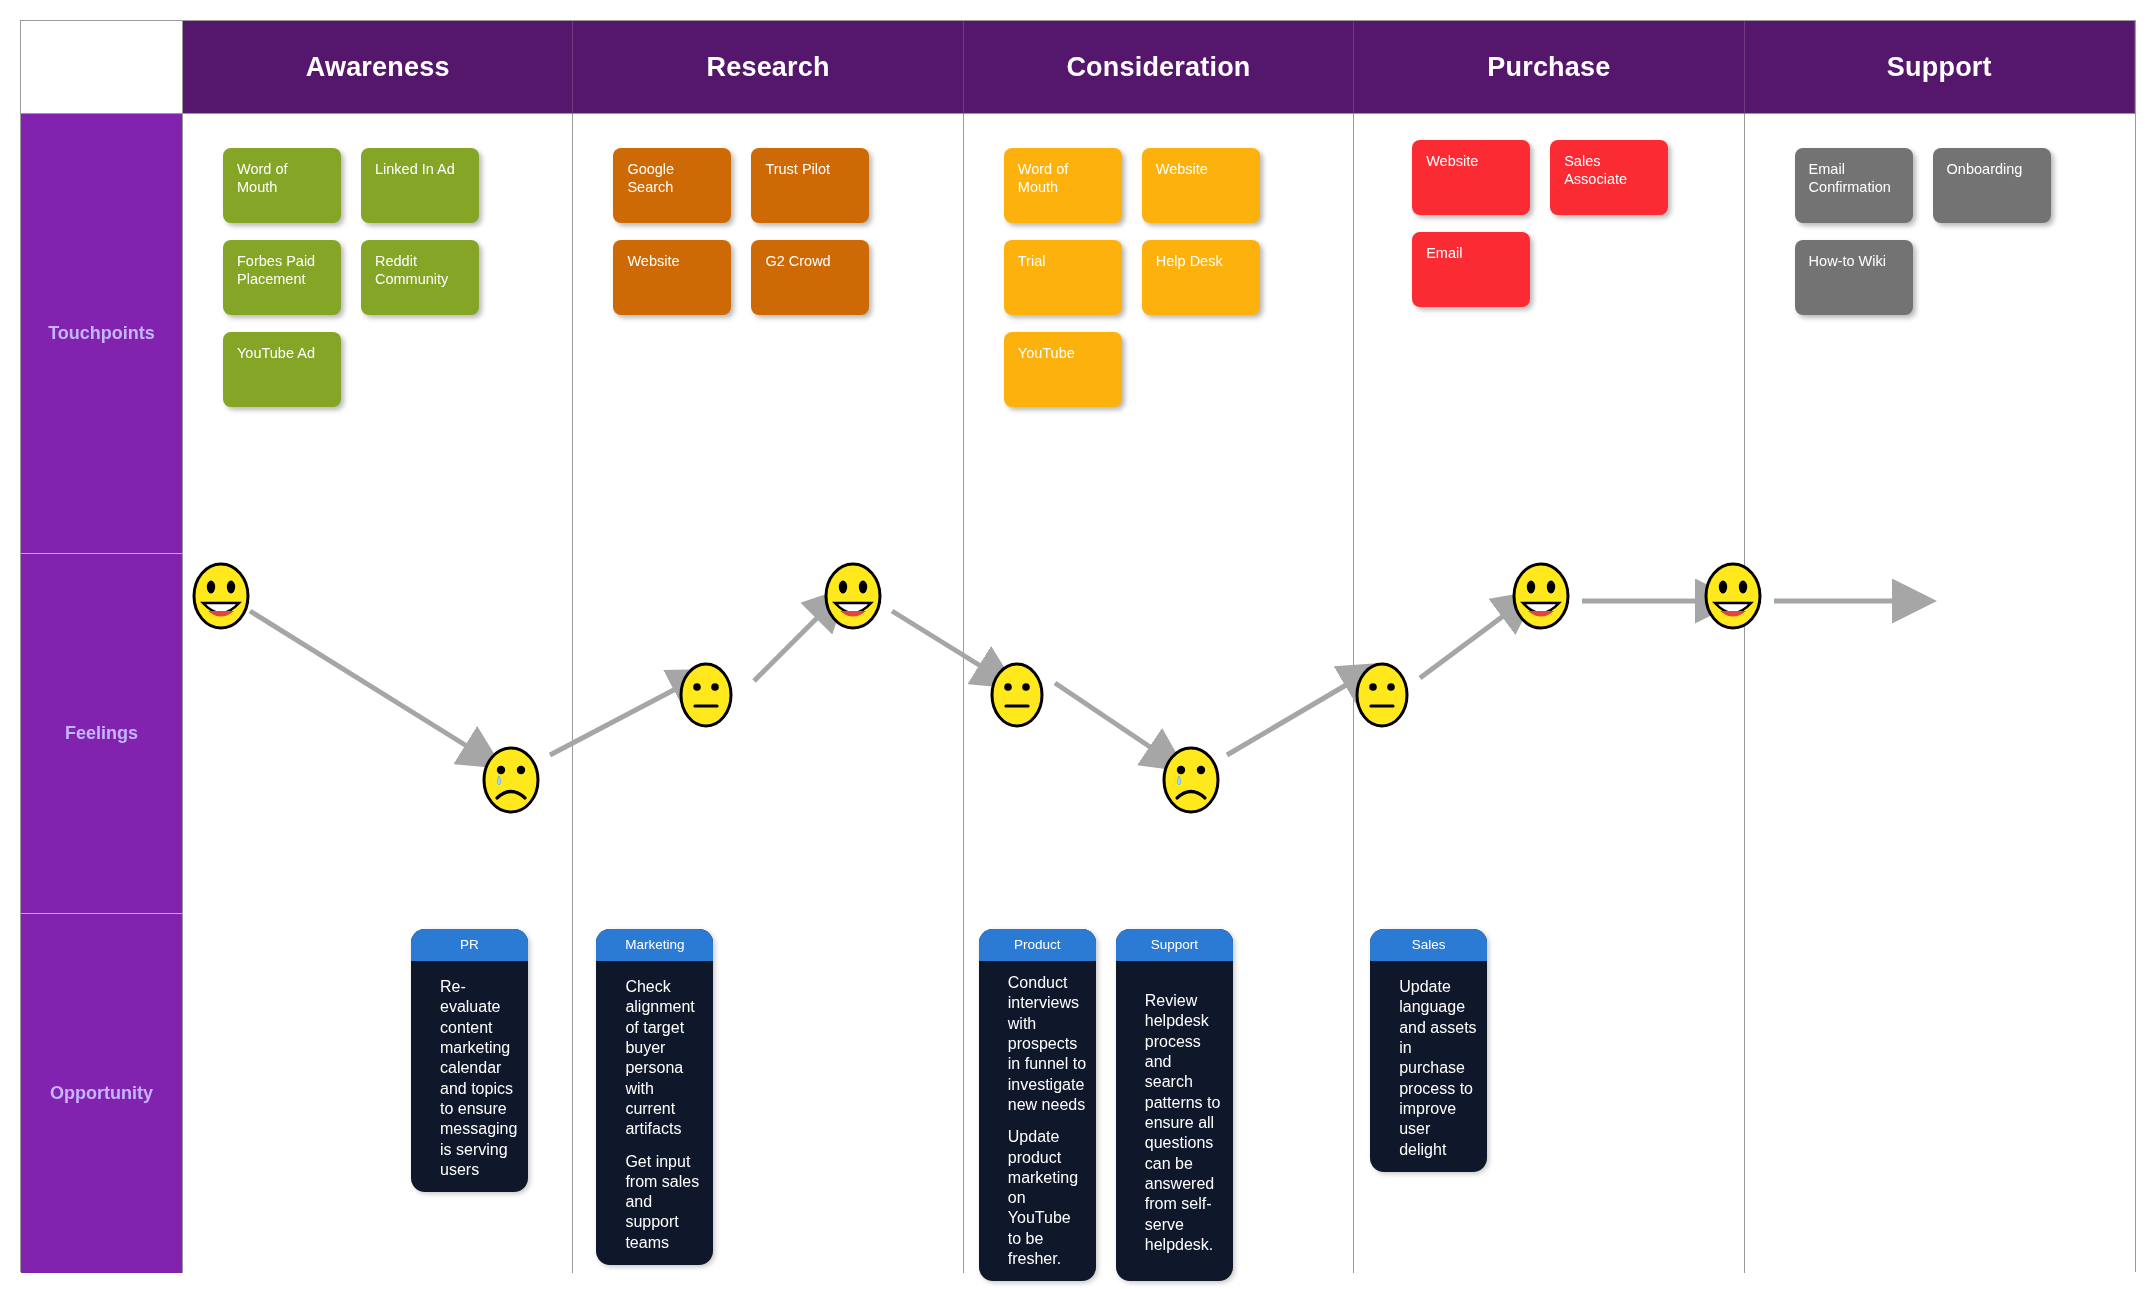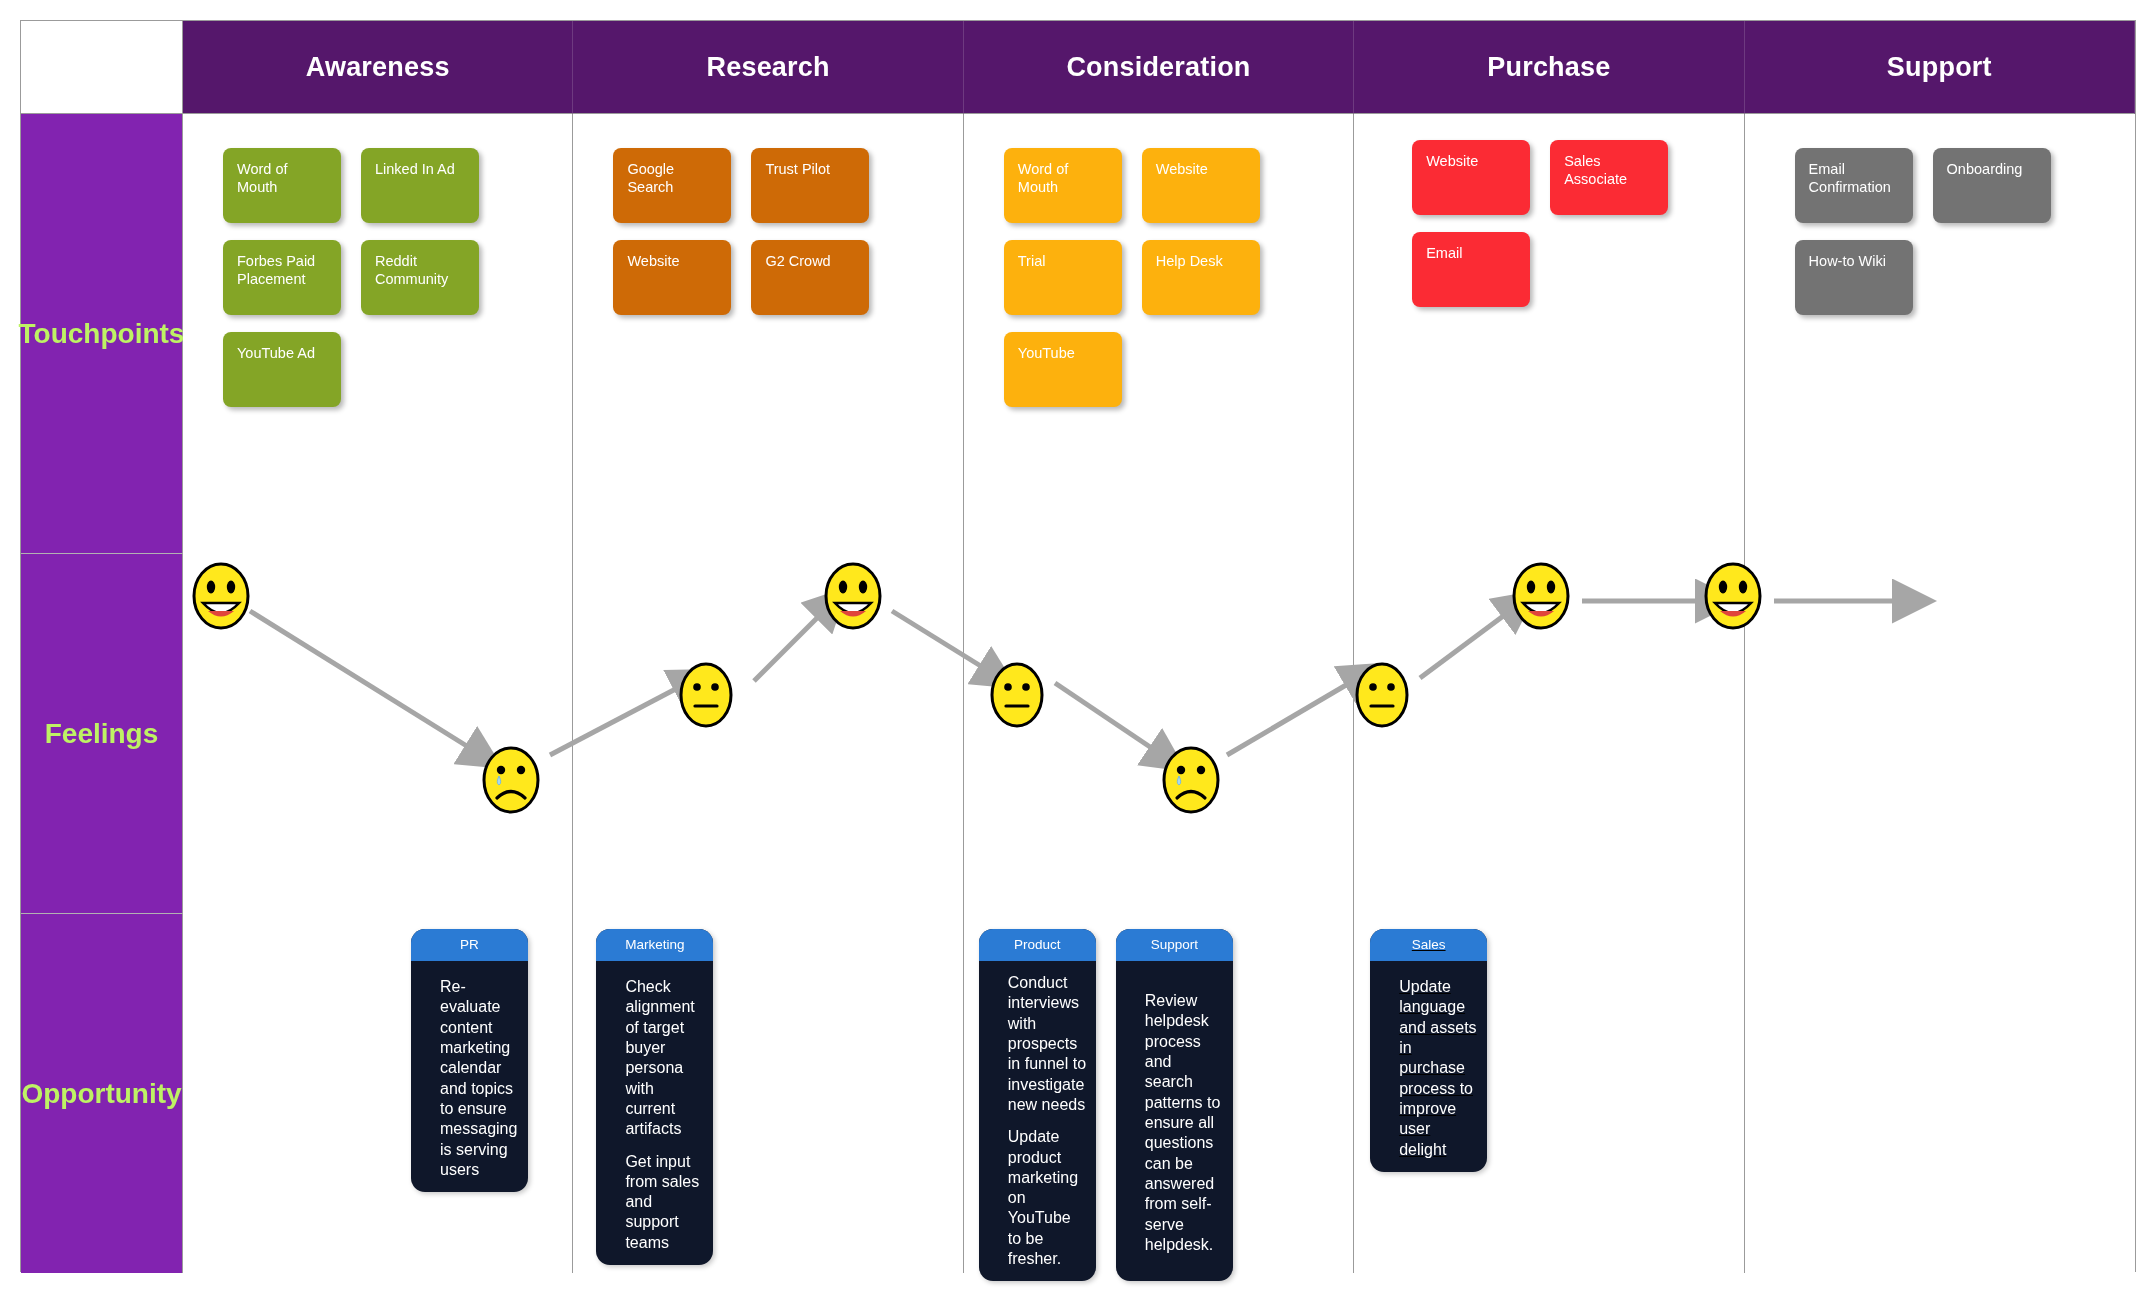--- a/index.html
+++ b/index.html
@@ -49,22 +49,22 @@
   }
 
   .row-head {
     background: #8223b0;
     border-right: 1px solid #9b9b9b;
     display: flex; align-items: center; justify-content: center;
   }
   .row-head.rh-touch { border-bottom: 1px solid #b2b2b2; }
   .row-head.rh-feel  { border-bottom: 1px solid #b2b2b2; }
   .row-head-label {
-    color: #bef264;
-    font-size: 28px;
+    color: #c4b5fd;
+    font-size: 18px;
     font-weight: bold;
   }
 
   .body-cell { background:#ffffff; border-right: 1px solid #9b9b9b; }
   .body-cell.last { border-right: none; }
 
   
   .notes {
     position:absolute; left:40px; top:34px; right:12px; bottom:8px;
     display: flex; flex-wrap: wrap;
@@ -257,21 +257,21 @@
         <div class="opp">
           <div class="opp-head">Support</div>
           <div class="opp-body vcenter">
             <p>Review helpdesk process and search patterns to ensure all questions can be answered from self-serve helpdesk.</p>
           </div>
         </div>
       </div>
     </div>
 
     <div class="cell body-cell">
-      <div class="opps" style="left:16px;text-decoration:underline;">
+      <div class="opps" style="left:16px;">
         <div class="opp">
           <div class="opp-head">Sales</div>
           <div class="opp-body vcenter">
             <p>Update language and assets in purchase process to improve user delight</p>
           </div>
         </div>
       </div>
     </div>
 
     <div class="cell body-cell last"></div>

